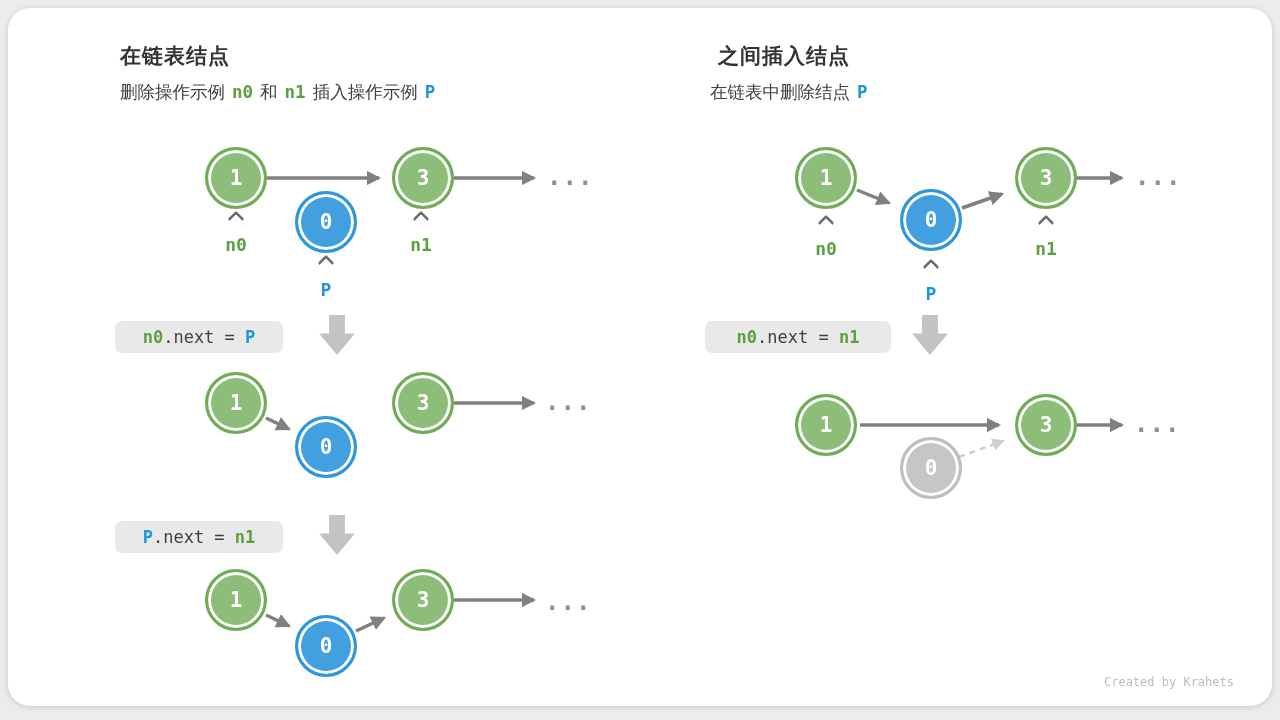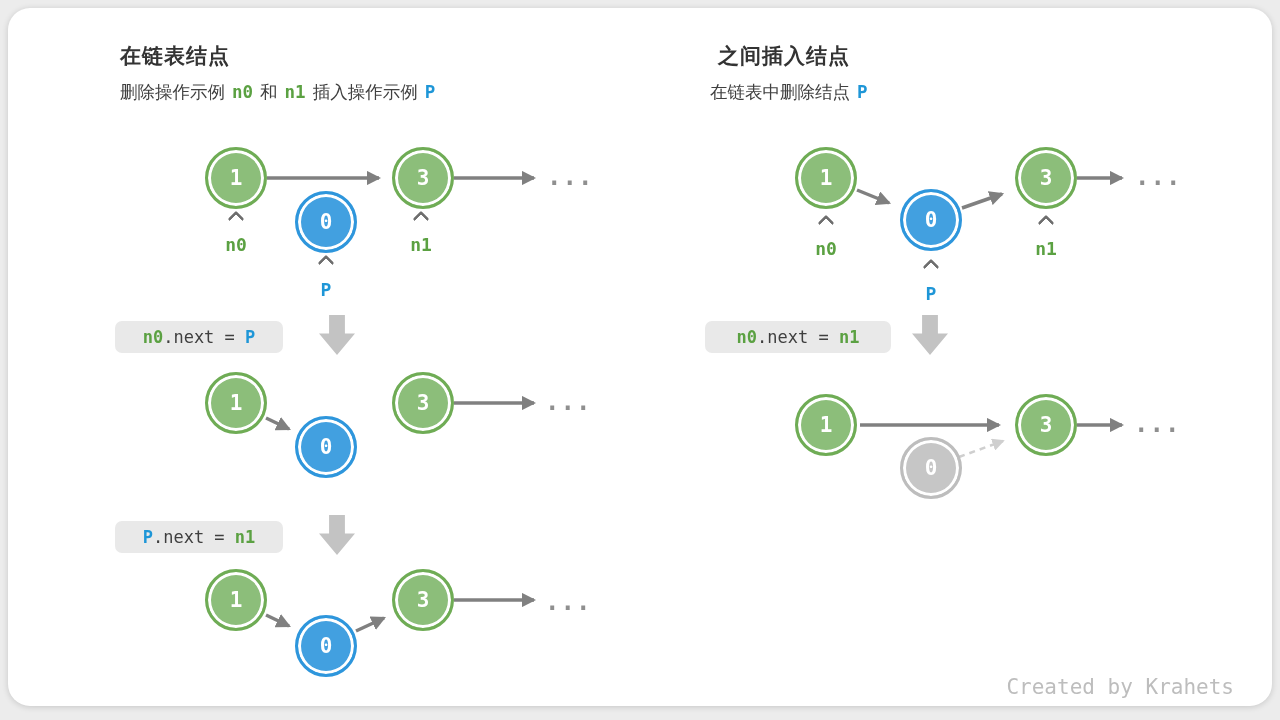--- a/index.html
+++ b/index.html
@@ -41,21 +41,21 @@
   .dots{position:absolute;width:36px;text-align:center;font-family:"DejaVu Sans Mono","Liberation Mono",monospace;
         font-weight:700;font-size:24px;color:var(--dots);letter-spacing:1px;}
   .codebox{position:absolute;height:32px;background:var(--codebox-bg);border-radius:7px;
            display:flex;align-items:center;justify-content:center;white-space:pre;
            font-family:"DejaVu Sans Mono","Liberation Mono",monospace;font-size:17px;color:var(--code-text);}
   .codebox .cg{color:var(--text-green);font-weight:700;}
   .codebox .cb{color:var(--text-blue);font-weight:700;}
   .darr{position:absolute;width:36px;height:40px;background:var(--block-arrow);
         clip-path:polygon(28% 0,72% 0,72% 46%,100% 46%,50% 100%,0 46%,28% 46%);}
   .credit{position:absolute;right:46px;top:675px;font-family:"DejaVu Sans Mono","Liberation Mono",monospace;
-          font-size:21px;color:var(--credit);}
+          font-size:12px;color:var(--credit);}
 </style>
 </head>
 <body>
 
 <div class="card"></div>
 
 <svg class="layer" viewBox="0 0 1280 720">
   <defs>
     <marker id="mh" viewBox="0 0 10 10" refX="8.5" refY="5" markerWidth="4.2" markerHeight="4.2" orient="auto-start-reverse">
       <path d="M0,0 L10,5 L0,10 z" class="mh"></path>

